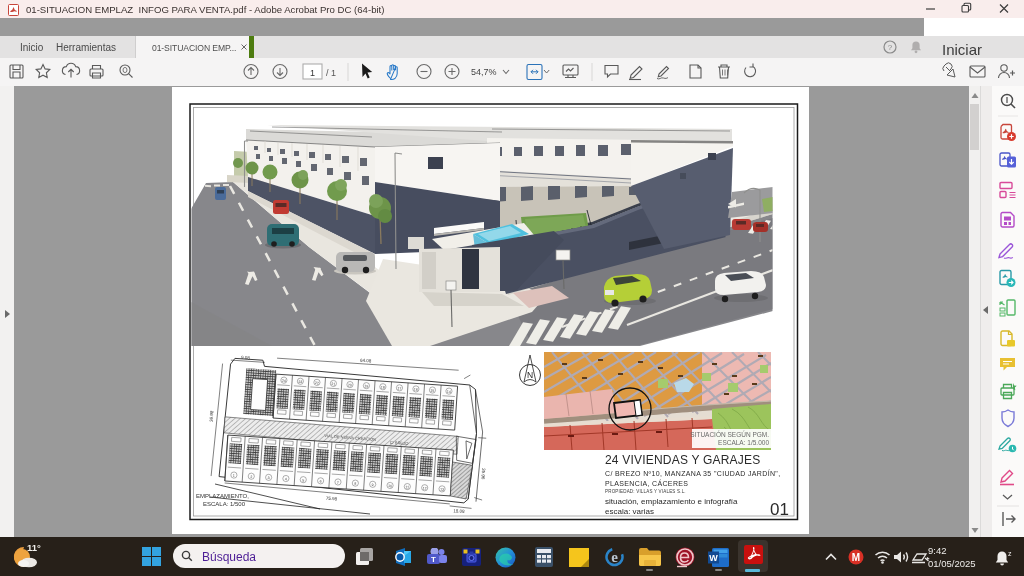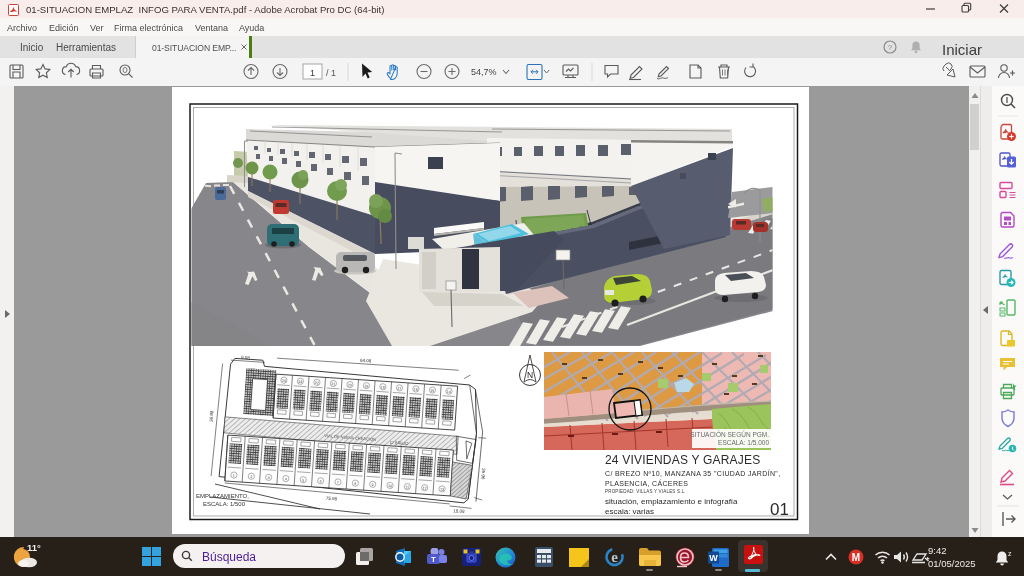--- a/index.html
+++ b/index.html
@@ -17,33 +17,25 @@
   </svg>
   <div class="ab" style="left:26px;top:3.5px;font-size:9.6px;color:#3a3230">01-SITUACION EMPLAZ&nbsp; INFOG PARA VENTA.pdf - Adobe Acrobat Pro DC (64-bit)</div>
   <svg class="ab" style="left:922px;top:0" width="102" height="18" viewBox="0 0 102 18">
     <line x1="4" y1="9" x2="13" y2="9" stroke="#3c3c3c" stroke-width="1.2"></line>
     <rect x="40" y="5.5" width="6.5" height="6.5" rx="1" fill="none" stroke="#3c3c3c" stroke-width="1.1"></rect>
     <path d="M42 5.5 v-1.2 a1 1 0 0 1 1-1 h4.7 a1 1 0 0 1 1 1 v4.7 a1 1 0 0 1 -1 1 h-1.2" fill="none" stroke="#3c3c3c" stroke-width="1.1"></path>
     <path d="M78 4.5 L86 12.5 M86 4.5 L78 12.5" stroke="#3c3c3c" stroke-width="1.2"></path>
   </svg>
 </div>
 
-<div class="ab" style="left:0;top:18px;width:1024px;height:18px;background:#f9f7f6;font-size:9px;color:#4a4a4a">
-  <span class="ab" style="left:7px;top:4.5px">Archivo</span>
-  <span class="ab" style="left:49px;top:4.5px">Edición</span>
-  <span class="ab" style="left:90px;top:4.5px">Ver</span>
-  <span class="ab" style="left:114px;top:4.5px">Firma electrónica</span>
-  <span class="ab" style="left:195px;top:4.5px">Ventana</span>
-  <span class="ab" style="left:239px;top:4.5px">Ayuda</span>
-</div>
 
 <div class="ab" style="left:0;top:36px;width:1024px;height:22px;background:#e3e2e2">
   <span class="ab" style="left:20px;top:6px;font-size:10px;color:#4a4a4a">Inicio</span>
   <span class="ab" style="left:56px;top:6px;font-size:10px;color:#4a4a4a">Herramientas</span>
-  <div class="ab" style="left:135px;top:0;width:113px;height:22px;background:#f5f4f4;border-left:1px solid #cfcece;border-right:3px solid #4d7c0f">
+  <div class="ab" style="left:135px;top:0;width:113px;height:22px;background:#f5f4f4;border-left:1px solid #cfcece;border-right:5px solid #4d7c0f">
      <span class="ab" style="left:16px;top:6.5px;font-size:8.6px;color:#4f4f4f;white-space:nowrap;letter-spacing:-0.1px">01-SITUACION EMP...</span>
      <svg class="ab" style="left:104px;top:7px" width="8" height="8" viewBox="0 0 8 8">
           <path d="M1.5 1.5 L6.5 6.5 M6.5 1.5 L1.5 6.5" stroke="#666" stroke-width="1"></path>
         </svg>
   </div>
   <svg class="ab" style="left:883px;top:4px" width="14" height="14" viewBox="0 0 14 14">
     <circle cx="7" cy="7" r="6" fill="none" stroke="#8a8a8a" stroke-width="1.2"></circle>
     <text x="7" y="10" font-size="8" text-anchor="middle" fill="#8a8a8a" font-family="Liberation Sans">?</text>
   </svg>
   <svg class="ab" style="left:909px;top:4px" width="14" height="14" viewBox="0 0 14 14">

